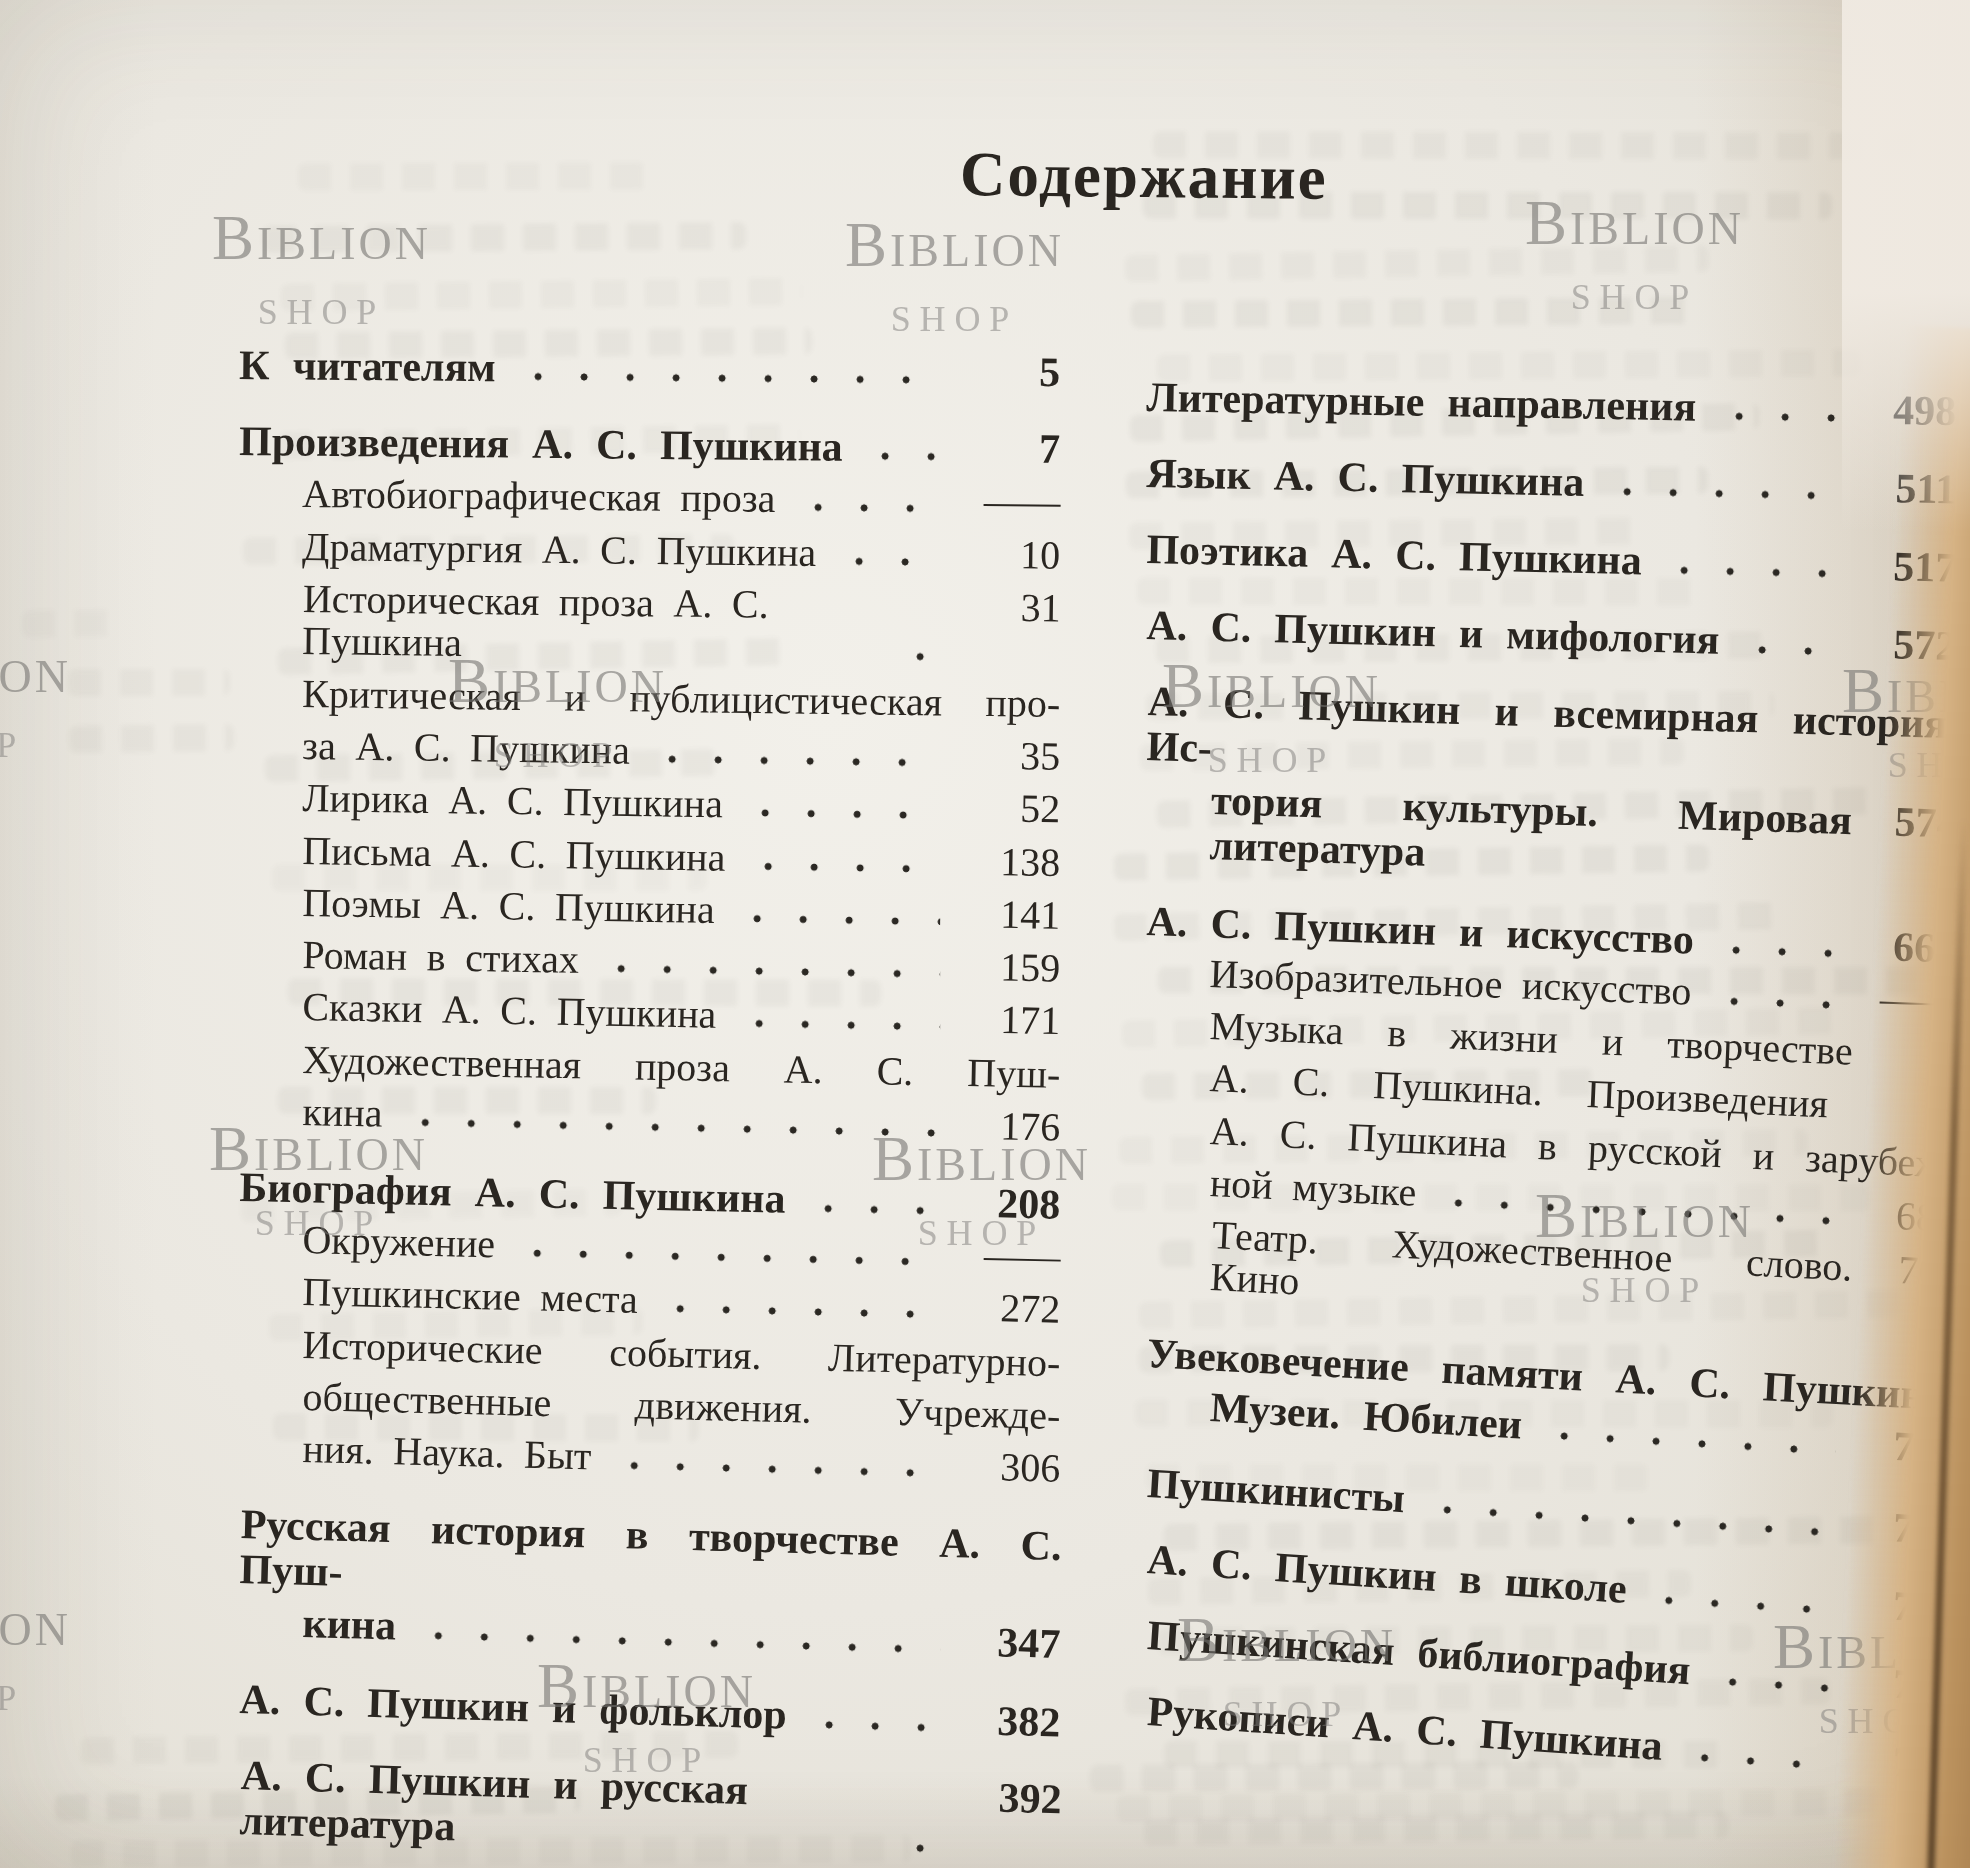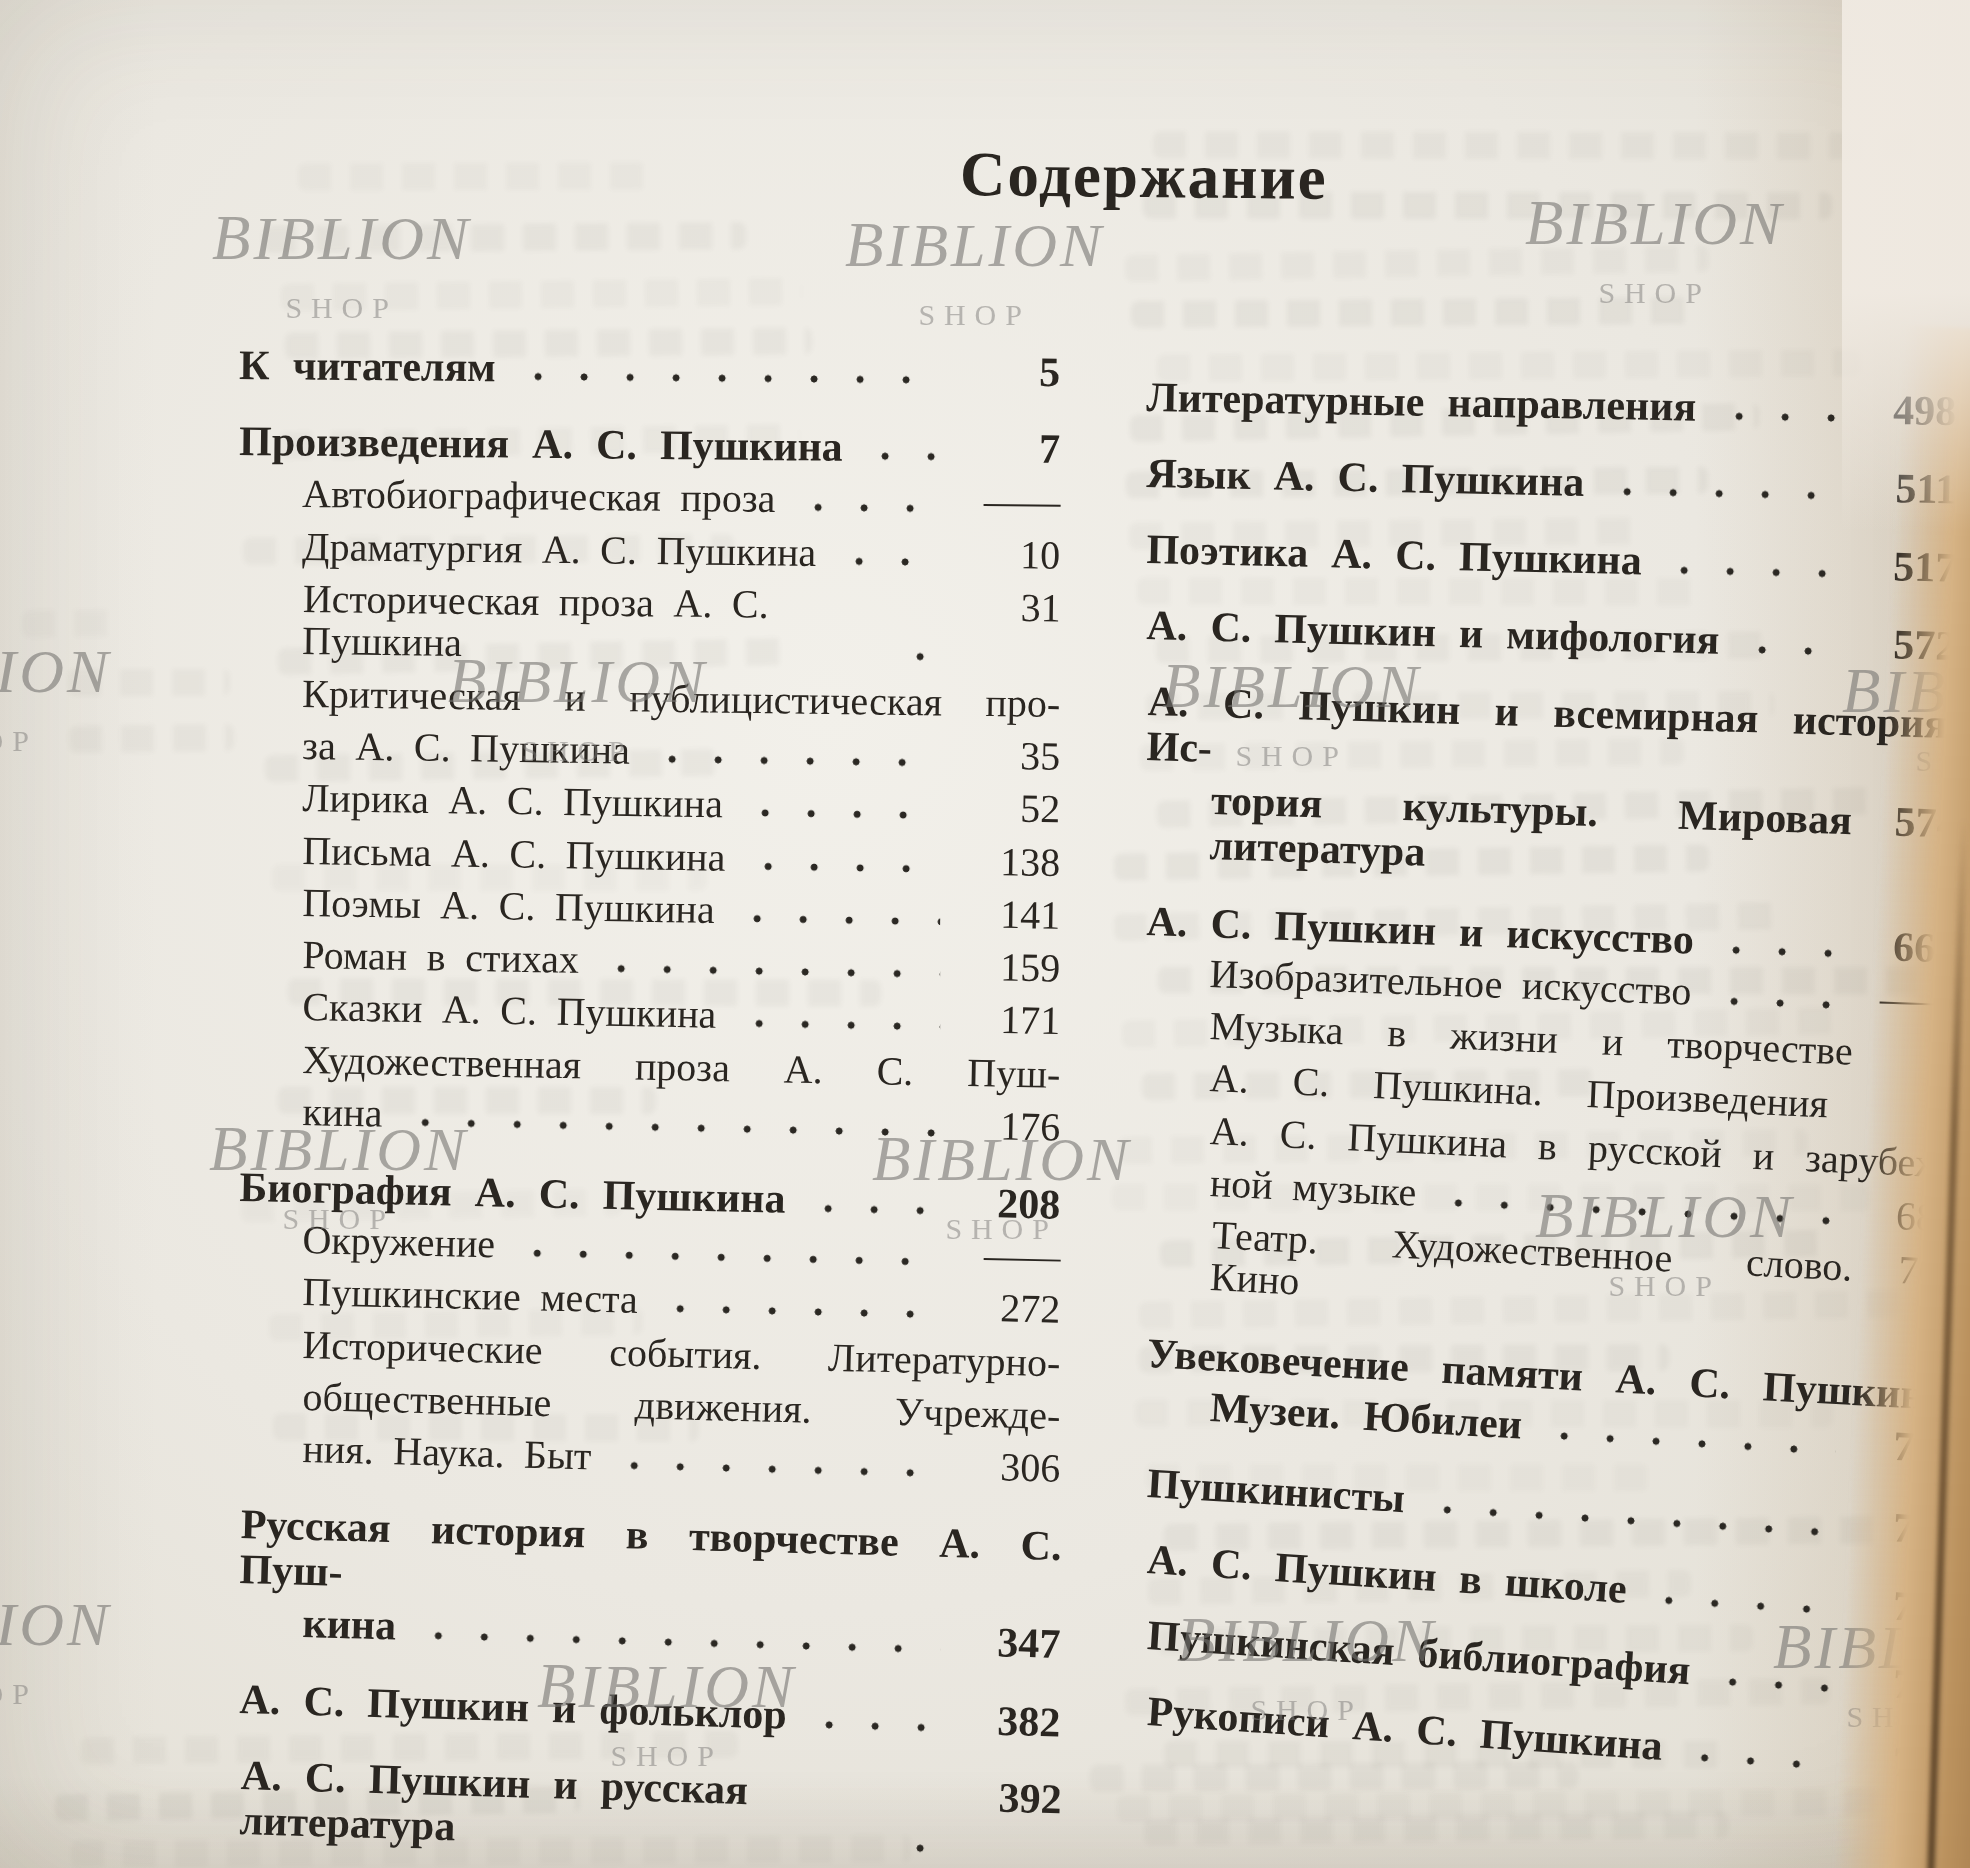--- a/index.html
+++ b/index.html
@@ -53,23 +53,23 @@
   }
   .page{flex:0 0 auto;min-width:106px;text-align:right;font-variant-numeric:lining-nums;}
   .page.page-dash{transform:scaleX(1.9);transform-origin:100% 60%;}
 
   
   #wm-layer{position:absolute;inset:0;z-index:4;pointer-events:none;}
   .wm{
     position:absolute;text-align:center;mix-blend-mode:multiply;
     font-family:"Liberation Serif","DejaVu Serif",serif;
   }
-  .wm .l1{display:block;font-size:62px;letter-spacing:3px;color:rgba(118,116,113,0.60);font-style:italic;}
+  .wm .l1{display:block;font-size:46px;letter-spacing:3px;color:rgba(118,116,113,0.60);}
   .wm .l1::first-letter{font-size:63px;}
-  .wm .l2{display:block;font-size:30px;letter-spacing:8.9px;margin-top:15.8px;color:rgba(126,124,121,0.50);}
+  .wm .l2{display:block;font-size:36px;letter-spacing:8.9px;margin-top:15.8px;color:rgba(126,124,121,0.50);}
 
   
   #gutter{position:absolute;inset:0;z-index:6;pointer-events:none;}
   .gutter-strip{
     position:absolute;right:-87px;top:325px;width:153px;height:1773px;
     background:linear-gradient(to right, rgba(216,187,141,0) 0, #d6b385 38%, #bb925e 72%, #a87f4e 100%);
     transform:rotate(2.6deg);transform-origin:top left;filter:blur(2px);
   }
   .gutter-crease{
     position:absolute;right:19.7px;top:818px;width:6.9px;height:1113px;

